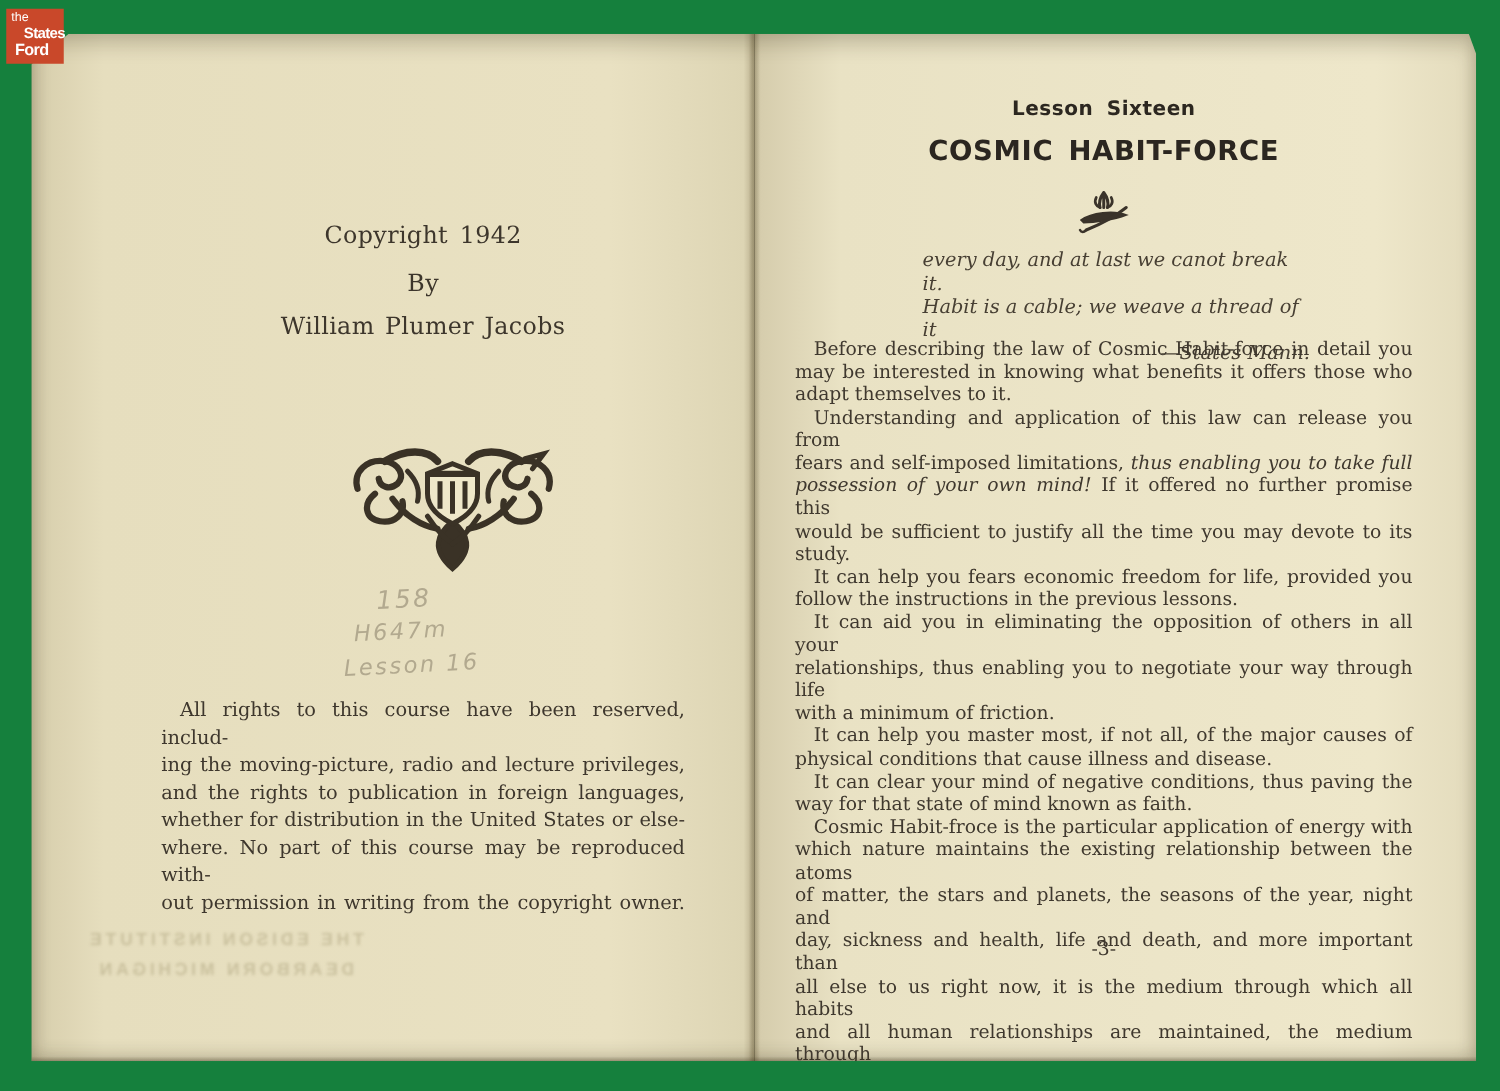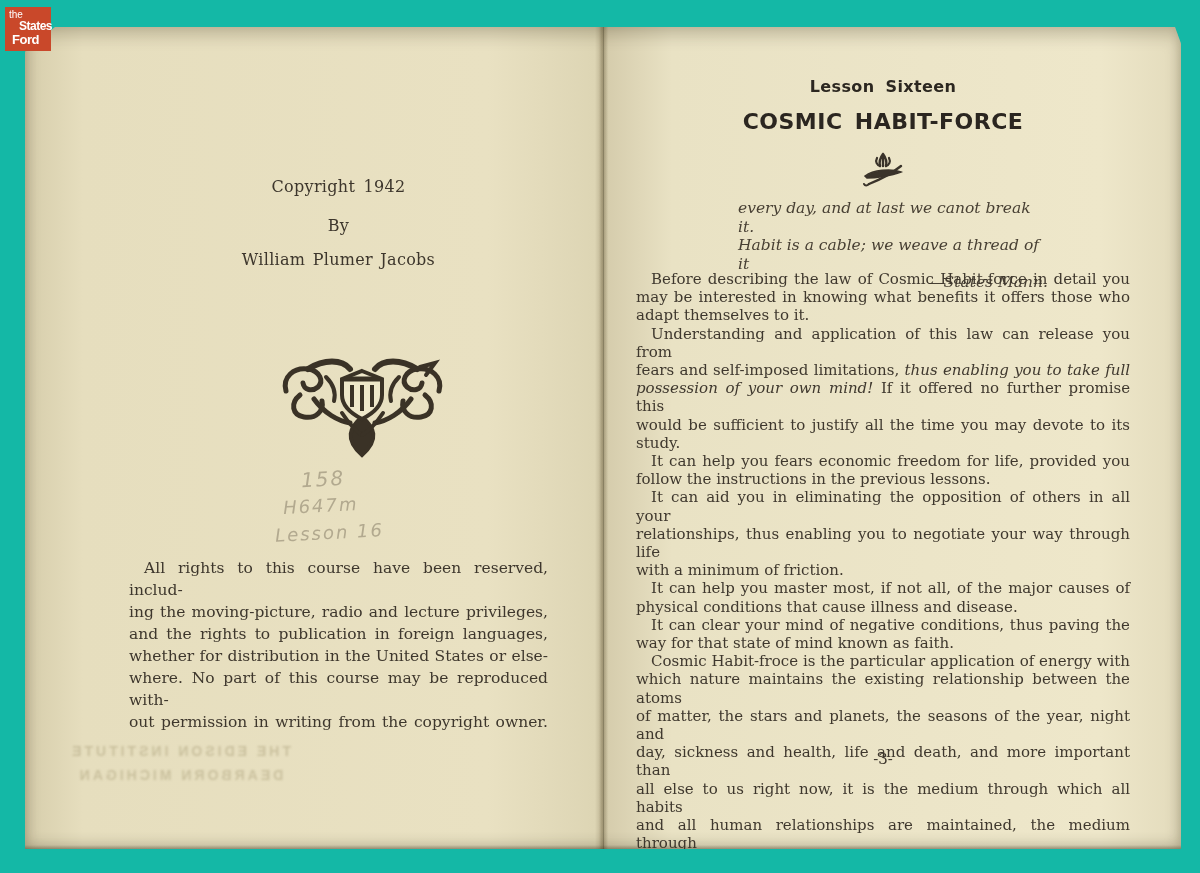--- a/index.html
+++ b/index.html
@@ -1,18 +1,18 @@
 <!DOCTYPE html>
 <html><head>
 <meta charset="utf-8">
 <style>
   * { margin:0; padding:0; box-sizing:border-box; }
   html,body { background:#000; }
   .stage {
-    position:relative; width:1200px; height:873px; background:#14b8a6;
+    position:relative; width:1200px; height:873px; background:#15803d;
     overflow:hidden; font-family:"DejaVu Serif", serif;
   }
   
   .logo {
     position:absolute; left:5px; top:7px; width:46px; height:44px;
     background:#c9482a; z-index:5; padding:3px 2px 2px 3px;
     display:flex; flex-direction:column;
     font-family:"Liberation Sans", sans-serif; color:#fff; line-height:1;
   }
   .logo .logo-the  { font-size:10px; font-weight:normal; margin-left:1px; }
@@ -34,21 +34,21 @@
   }
   .spine {
     position:absolute; left:574px; top:0; width:9px; height:100%;
     background:linear-gradient(to right, rgba(70,58,25,0), rgba(70,58,25,.28) 45%, rgba(45,38,16,.45) 52%, rgba(70,58,25,.18) 60%, rgba(70,58,25,0));
   }
   .page { position:absolute; top:0; height:100%;padding-left:15px; }
   .page-left  { left:0; width:577px; }
   .page-right { left:578px; width:578px; }
   .copyright, .byline, .author {
     position:absolute; left:105px; width:417px; text-align:center;
-    font-size:16px; color:#3d362c; letter-spacing:.3px;
+    font-size:19px; color:#3d362c; letter-spacing:.3px;
   }
   .copyright { top:150px; word-spacing:3px; }
   .byline    { top:189px; }
   .author    { top:223px; word-spacing:2px; }
   .ornament  { position:absolute; left:255px; top:328px; }
   .pencil {
     position:absolute; font-family:"DejaVu Sans", sans-serif; font-style:italic;
     color:#b2a98f; letter-spacing:2px; transform:rotate(-3deg);
   }
   .pencil-1 { left:276px; top:440px; font-size:20px; }

